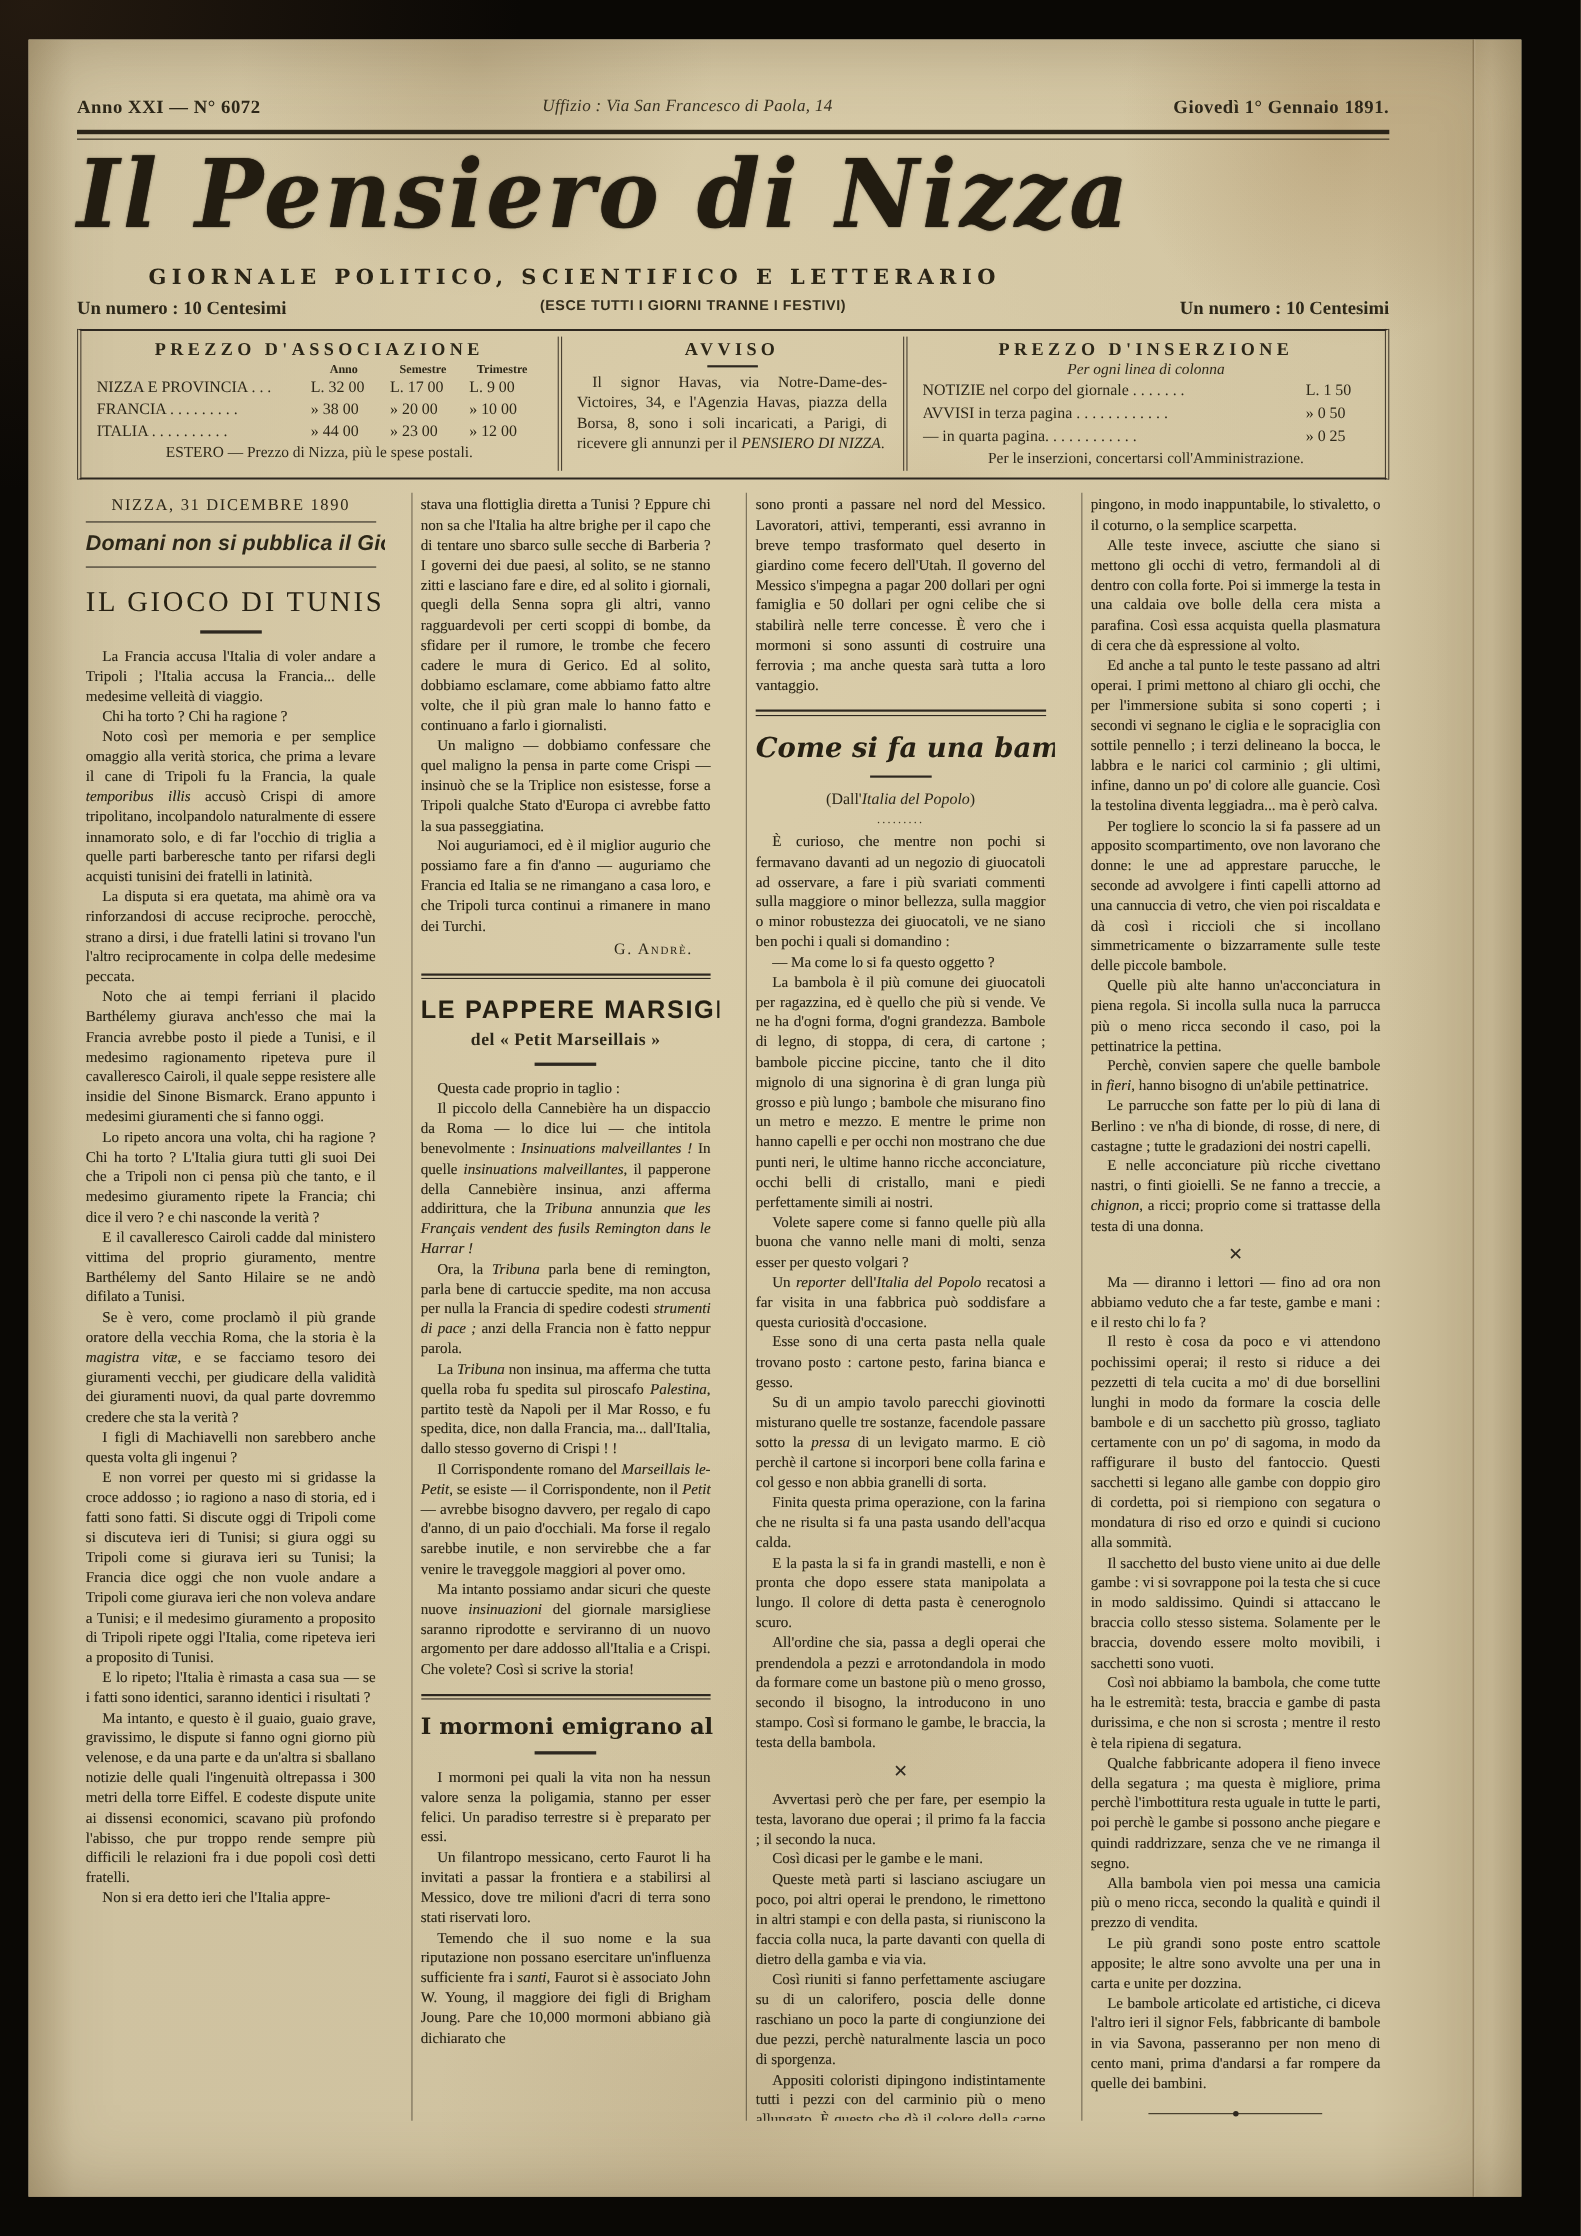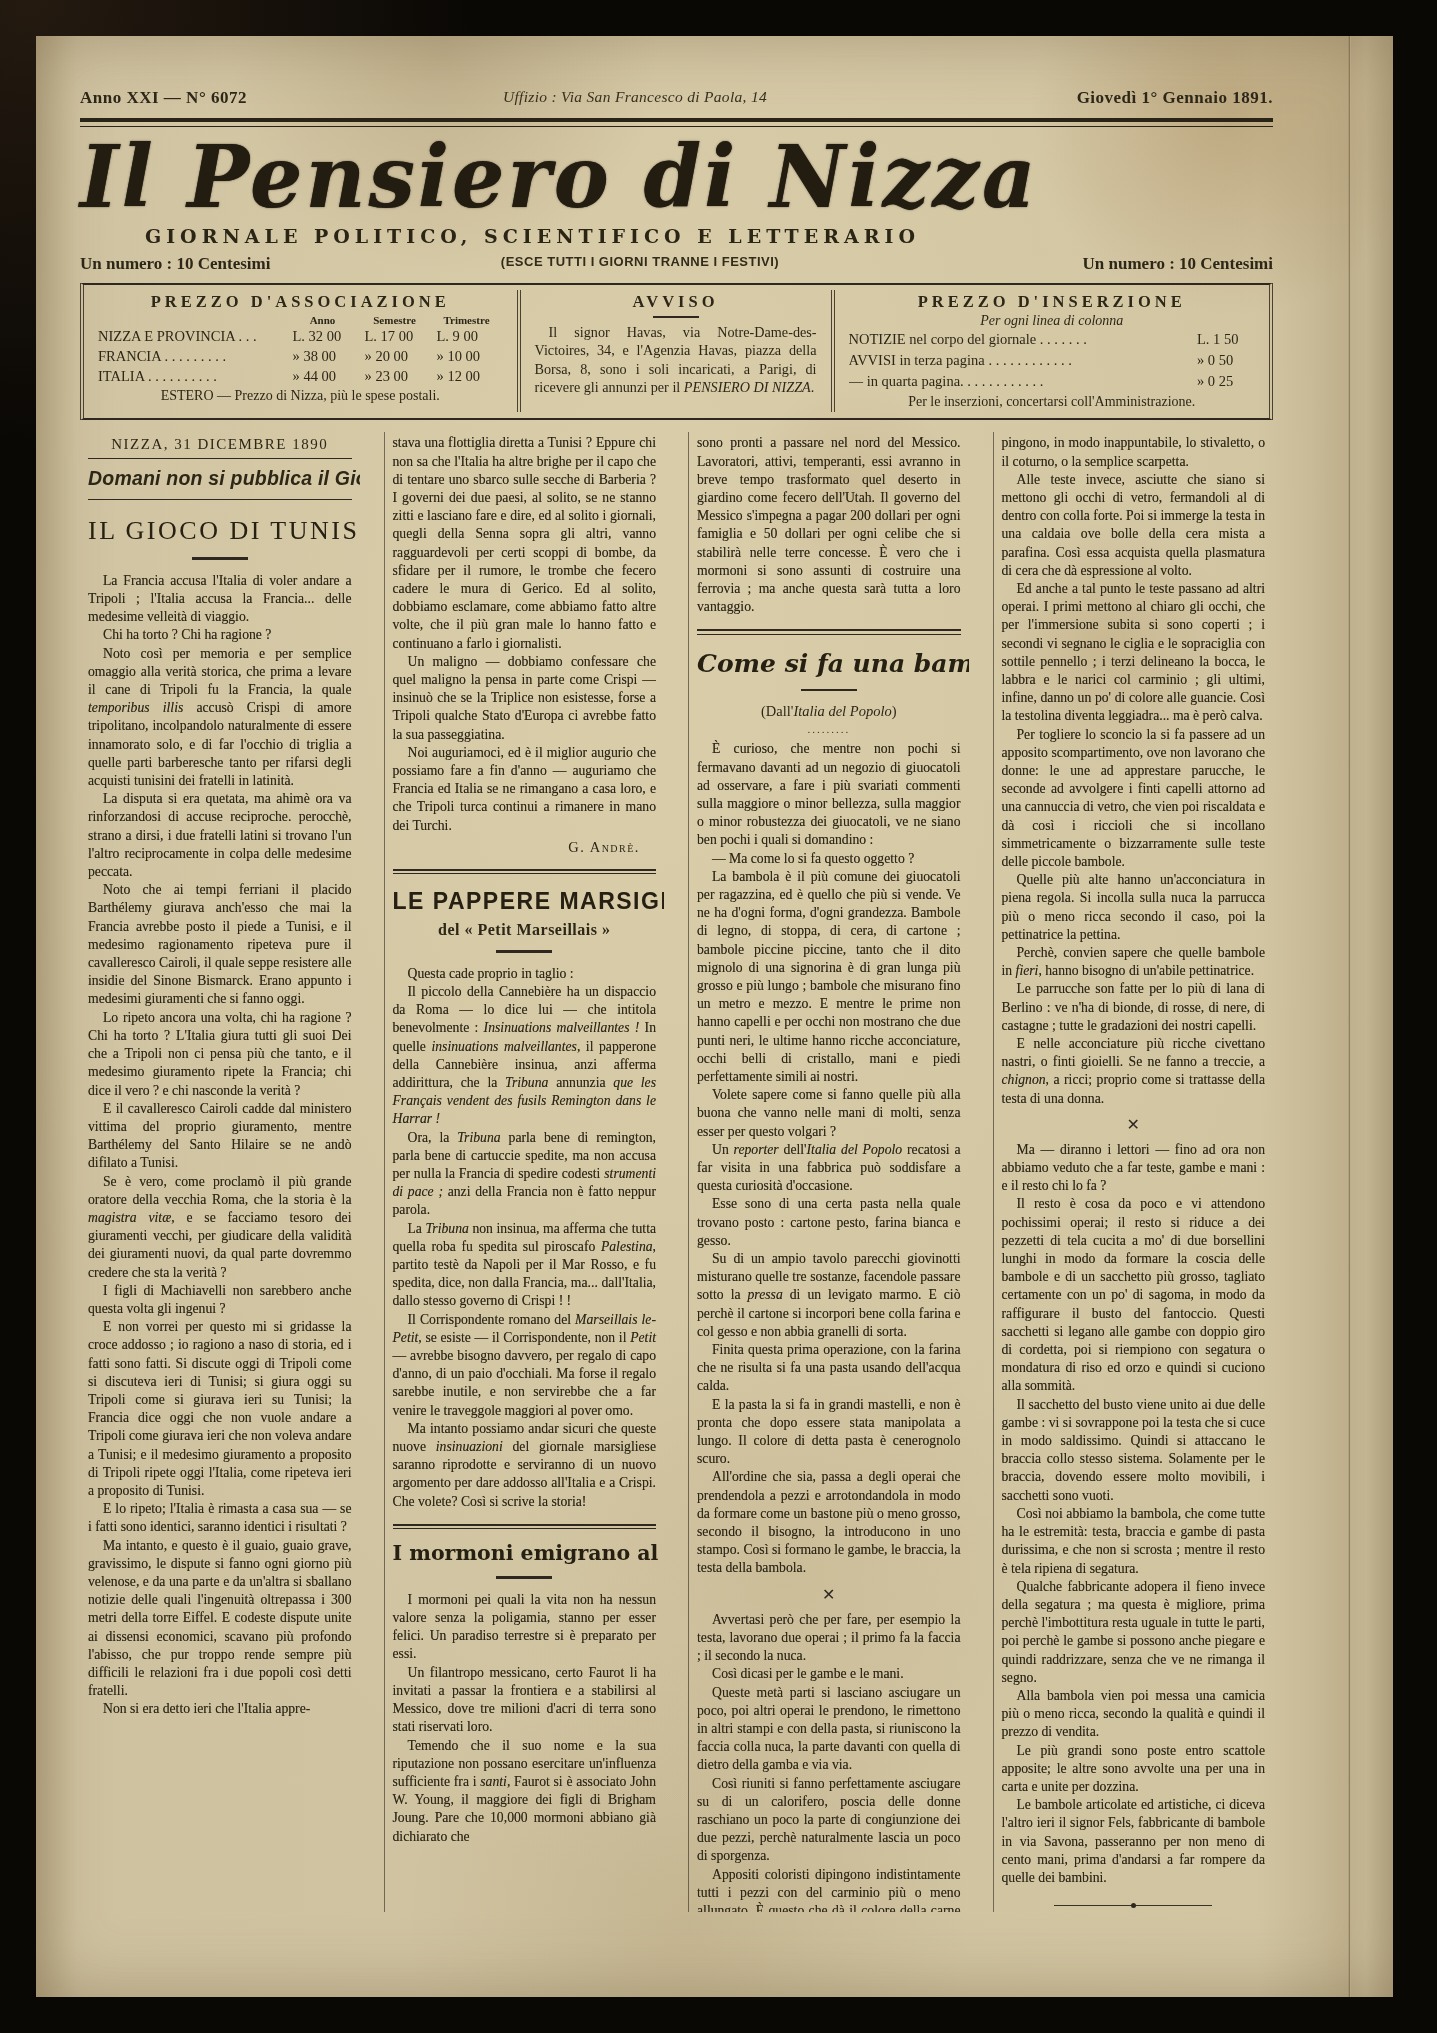--- a/index.html
+++ b/index.html
@@ -4,21 +4,21 @@
 <style>
   html,body{margin:0;padding:0;}
   body{
     width:1437px;height:2033px;overflow:hidden;position:relative;
     background:
       radial-gradient(circle at 2% 0%, #241a10 0%, rgba(36,26,16,0) 18%),
       #0a0805;
     font-family:"Liberation Serif", serif;
   }
   .paper{
-    position:absolute;left:36px;top:36px;width:1357px;height:1961px;
+    position:absolute;left:26px;top:36px;width:1357px;height:1961px;
     box-sizing:border-box;padding:0 120px 0 44px;
     color:#2d2718;
     background:
       radial-gradient(circle at 88% 4%, rgba(146,110,60,.33), rgba(146,110,60,0) 9%),
       radial-gradient(circle at 79% 31%, rgba(150,118,66,.20), rgba(150,118,66,0) 7%),
       radial-gradient(circle at 60% 23%, rgba(150,118,66,.14), rgba(150,118,66,0) 6%),
       radial-gradient(circle at 30% 1%, rgba(120,95,55,.22), rgba(120,95,55,0) 10%),
       radial-gradient(circle at 55% 78%, rgba(140,110,60,.10), rgba(140,110,60,0) 16%),
       radial-gradient(circle at 48% 96%, rgba(130,100,55,.14), rgba(130,100,55,0) 14%),
       radial-gradient(ellipse at 45% 30%, #d9cca9 10%, rgba(217,204,169,0) 65%),
@@ -37,21 +37,21 @@
   
   .top-matter{width:905px;}
   .masthead{
     text-align:center;margin-top:2px;
     font-family:"DejaVu Serif", serif;font-weight:bold;font-style:italic;
     font-size:86px;line-height:1.12;letter-spacing:3px;color:#221c11;
     transform:scaleX(.96);transform-origin:0 50%;white-space:nowrap;
     text-shadow:0 0 1px rgba(34,28,17,.85), 0 0 3px rgba(34,28,17,.25);
   }
   .subtitle{
-    text-align:center;
+    text-align:center;margin-top:16px;
     font-family:"DejaVu Serif", serif;font-weight:bold;font-size:19px;letter-spacing:5px;color:#2b2516;white-space:nowrap;
   }
   .numero-row{position:relative;display:flex;justify-content:space-between;align-items:baseline;margin-top:7px;font-size:17px;font-weight:bold;}
   .numero-center{position:absolute;left:560px;transform:translateX(-50%);font-family:"Liberation Sans", sans-serif;font-size:13px;font-weight:bold;letter-spacing:.5px;color:#332c1b;}
   
   .band{
     margin-top:9px;display:flex;box-sizing:border-box;
     border-top:2.5px solid #2e2820;border-bottom:2.5px solid #2e2820;
     border-left:4px double #4a4132;border-right:4px double #4a4132;
     padding:5px 0 6px 0;min-height:128px;

